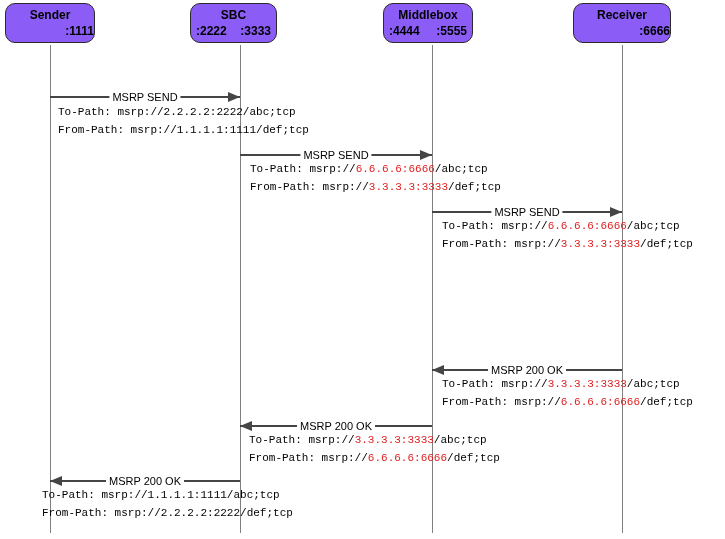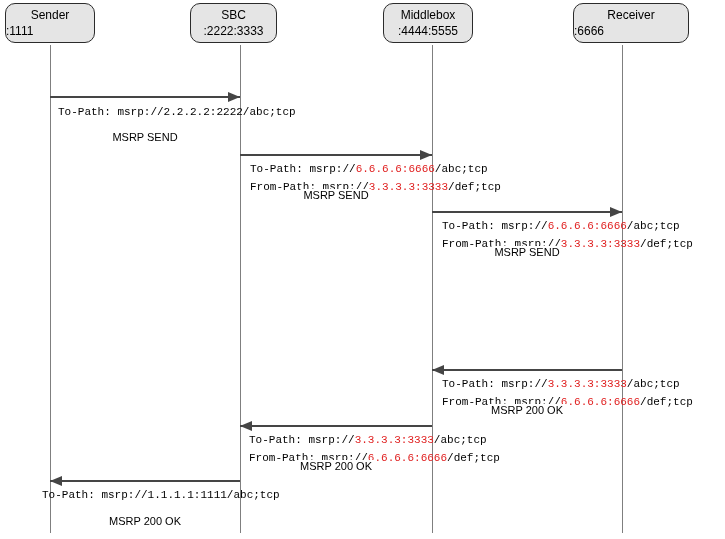--- a/index.html
+++ b/index.html
@@ -8,42 +8,43 @@
     width:725px;height:539px;
     background:#ffffff;
     font-family:"Liberation Sans",sans-serif;
     overflow:hidden;
   }
   .actor{
     position:absolute;
     top:3px;height:40px;
     border:1.5px solid #2b2b2b;
     border-radius:10px;
-    background:#e5e5e5;
+    background:#8b5cf6;
     box-sizing:border-box;
     z-index:3;
+    font-weight:bold;
   }
   .actor-title{
     text-align:center;
     font-size:12px;
     color:#000;
     padding-top:3px;
     line-height:16px;
     white-space:nowrap;
   }
   .actor-ports{
     font-size:12px;
     color:#000;
     line-height:16px;
     white-space:nowrap;
   }
-  .actor-ports.center{text-align:left;}
+  .actor-ports.center{text-align:right;}
   .actor-ports.split{
     display:flex;
-    justify-content:center;
+    justify-content:space-between;
     padding:0 5px;
   }
   .lifeline{
     position:absolute;
     top:45px;height:488px;
     width:1px;
     background:#7f7f7f;
     z-index:0;
   }
   .msg-arrow{
@@ -71,21 +72,20 @@
   }
   .arrow-label{
     position:absolute;
     left:50%;top:1px;
     transform:translate(-50%,-50%);
     background:#fff;
     padding:0 3px;
     font-size:11px;
     color:#000;
     white-space:nowrap;
-    margin-top:40px;
   }
   .paths{
     position:absolute;
     font-family:"Liberation Mono","DejaVu Sans Mono",monospace;
     font-size:11px;
     line-height:18px;
     color:#000;
     white-space:nowrap;
     z-index:1;
   }
@@ -114,33 +114,34 @@
       <span>:3333</span>
     </div>
   </div>
   <div class="actor" style="left:383px;width:90px">
     <div class="actor-title">Middlebox</div>
     <div class="actor-ports split">
       <span>:4444</span>
       <span>:5555</span>
     </div>
   </div>
-  <div class="actor" style="left:573px;width:116px">
+  <div class="actor" style="left:573px;width:98px">
     <div class="actor-title">Receiver</div>
     <div class="actor-ports center">
       <span>:6666</span>
     </div>
   </div>
 
   <div class="msg-arrow right" style="left:50px;top:96px;width:190px">
     <span class="head"></span>
     <span class="arrow-label">MSRP SEND</span>
   </div>
   <div class="paths" style="left:58px;top:103px">
     <div><span>To-Path: msrp://2.2.2.2:2222/abc;tcp</span><span class="hl" style="color: rgb(224, 32, 32);"></span><span></span></div>
+    <div><span>From-Path: msrp://1.1.1.1:1111/def;tcp</span><span class="hl" style="color: rgb(224, 32, 32);"></span><span></span></div>
   </div>
 
   <div class="msg-arrow right" style="left:240px;top:154px;width:192px">
     <span class="head"></span>
     <span class="arrow-label">MSRP SEND</span>
   </div>
   <div class="paths" style="left:250px;top:160px">
     <div><span>To-Path: msrp://</span><span class="hl" style="color: rgb(224, 32, 32);">6.6.6.6:6666</span><span>/abc;tcp</span></div>
     <div><span>From-Path: msrp://</span><span class="hl" style="color: rgb(224, 32, 32);">3.3.3.3:3333</span><span>/def;tcp</span></div>
   </div>
@@ -171,15 +172,16 @@
     <div><span>To-Path: msrp://</span><span class="hl" style="color: rgb(224, 32, 32);">3.3.3.3:3333</span><span>/abc;tcp</span></div>
     <div><span>From-Path: msrp://</span><span class="hl" style="color: rgb(224, 32, 32);">6.6.6.6:6666</span><span>/def;tcp</span></div>
   </div>
 
   <div class="msg-arrow left" style="left:50px;top:480px;width:190px">
     <span class="head"></span>
     <span class="arrow-label">MSRP 200 OK</span>
   </div>
   <div class="paths" style="left:42px;top:486px">
     <div><span>To-Path: msrp://1.1.1.1:1111/abc;tcp</span><span class="hl" style="color: rgb(224, 32, 32);"></span><span></span></div>
+    <div><span>From-Path: msrp://2.2.2.2:2222/def;tcp</span><span class="hl" style="color: rgb(224, 32, 32);"></span><span></span></div>
   </div>
 
 </div>
 
 </body></html>

